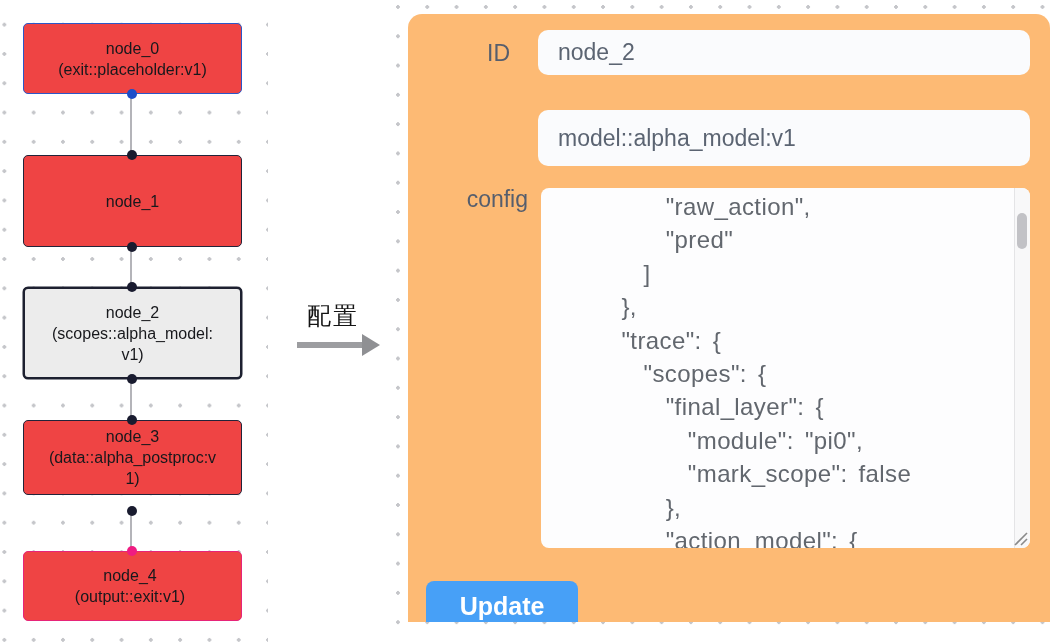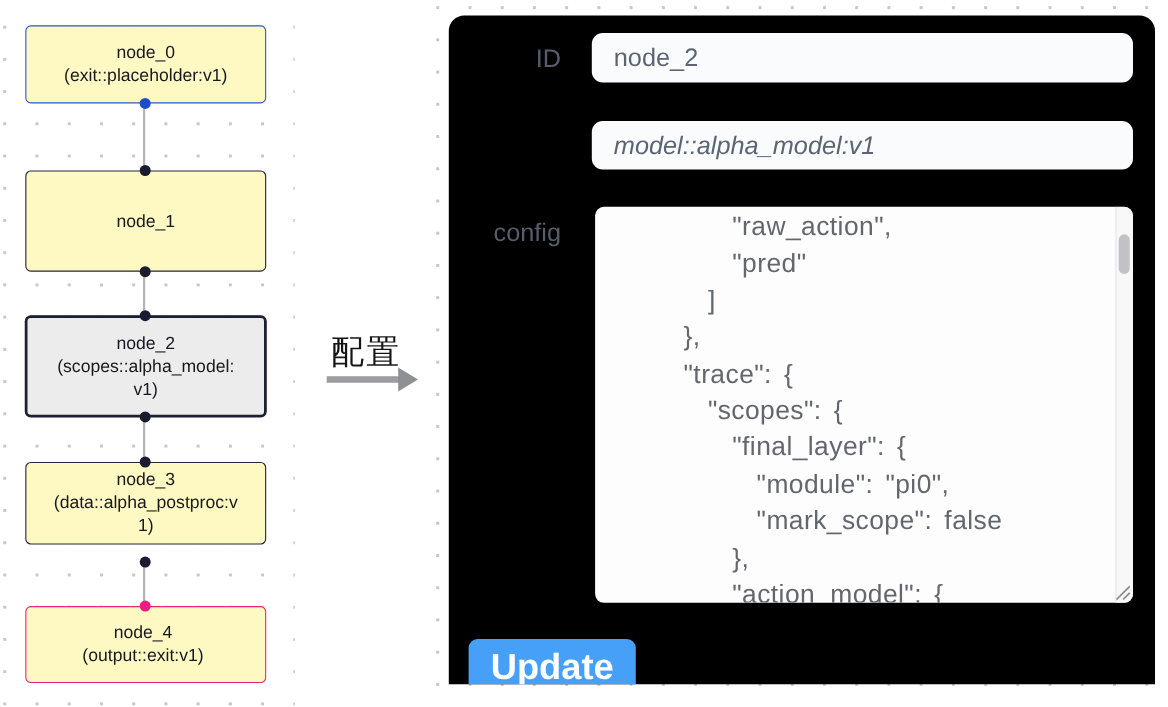--- a/index.html
+++ b/index.html
@@ -8,76 +8,76 @@
   .stage { position:relative; width:1062px; height:643px; }
 
   
   .dots { position:absolute;
           background-image: radial-gradient(circle, #c5c6ca 1.6px, transparent 1.7px);
           background-size: 29.3px 29.3px; }
   .dots-left  { left:0; top:0; width:268px; height:643px; background-position:19px 10px; }
   .dots-right { left:390px; top:0; width:672px; height:643px; background-position:22.6px 21.6px; }
 
   
-  .node { position:absolute; left:23px; width:219px; background:#fef9c3;
+  .node { position:absolute; left:23px; width:219px; background:#ef4444;
           border:1.5px solid #22243a; border-radius:5px;
           display:flex; flex-direction:column; align-items:center; justify-content:center;
           text-align:center; padding:0 24px; color:#17181c; z-index:3; }
   .node .t1 { font-size:16px; line-height:21px; }
   .node .t2 { font-size:16px; line-height:21px; word-break:break-all; }
   .node-input    { border-color:#2b57c8; }
   .node-selected { background:#ececec; border-width:2px; border-color:#1d2030;
                    box-shadow:0 0 0 0.5px #1d2030; }
   .node-output   { border-color:#e72479;padding-left:19px; }
 
   .handle { position:absolute; width:10px; height:10px; border-radius:50%;
             left:127px; background:#191b2f; z-index:4; }
   .handle-blue { background:#1c4ec9; }
   .handle-pink { background:#ef1c82; }
 
   .edge { position:absolute; left:130px; width:2px; background:#b4b4b9; z-index:2; }
 
   
   .cfg-label { position:absolute; left:295px; top:300px; width:76px; text-align:center;
-               font-size:30px; color:#141414; letter-spacing:2px; }
+               font-size:24px; color:#141414; letter-spacing:2px; }
   .arrow-shaft { position:absolute; left:297px; top:342px; width:66px; height:6px; background:#9c9da0; }
   .arrow-head  { position:absolute; left:362px; top:334px; width:0; height:0;
                  border-top:11px solid transparent; border-bottom:11px solid transparent;
                  border-left:18px solid #8f9093; }
 
   
   .panel { position:absolute; left:408px; top:14px; width:642px; height:608px;
-           background:#000000; border-radius:14px 14px 0 0; overflow:hidden; z-index:5; }
+           background:#fdba74; border-radius:14px 14px 0 0; overflow:hidden; z-index:5; }
   .flabel { position:absolute; left:0; width:102px; text-align:right;
             color:#565e6d; font-size:23px; }
   .flabel-id     { top:26px; }
   .flabel-type   { top:106px; }
-  .flabel-config { top:184px; }
+  .flabel-config { top:172px;margin-left:18px; }
   .field { position:absolute; left:130px; width:492px; height:45px;
            background:#fafbfd; border:none; outline:none; border-radius:10px;
            font-family:"Liberation Sans","DejaVu Sans",sans-serif;
            font-size:23px; color:#5b6472; padding:0 20px; }
   .field-id   { top:16px; }
-  .field-type { top:96px; height:44px;font-style:italic; }
+  .field-type { top:96px; height:56px; }
 
   .code-area { position:absolute; left:133px; top:174px; width:489px; height:360px;
                background:#fdfdfe; border-radius:8px; overflow:hidden; }
   .code-scroll { position:absolute; left:0; top:0; right:16px; bottom:0;
                  padding:2px 0 0 14px; overflow:hidden; }
   .code-line { white-space:pre; font-size:24px; line-height:33.4px; color:#62676e;
                letter-spacing:0.4px; word-spacing:4px; }
   .scroll-gutter { position:absolute; right:0; top:0; width:16px; height:100%;
                    background:#f8f8f9; border-left:1px solid #e4e4e6; }
   .scroll-thumb { position:absolute; right:3px; top:25px; width:10px; height:36px;
                   border-radius:5px; background:#c2c2c6; }
   .resize-grip { position:absolute; right:1px; bottom:1px; width:20px; height:20px; }
 
   .update-btn { position:absolute; left:18px; top:567px; width:152px; height:50px;
                 background:#47a0f7; border:none; border-radius:8px;
-                color:#ffffff; font-size:33px; font-weight:bold;
+                color:#ffffff; font-size:25px; font-weight:bold;
                 font-family:"Liberation Sans","DejaVu Sans",sans-serif; cursor:pointer; }
 </style>
 </head>
 <body>
 
 <div class="stage">
 
   <div class="dots dots-left"></div>
   <div class="dots dots-right"></div>
 

